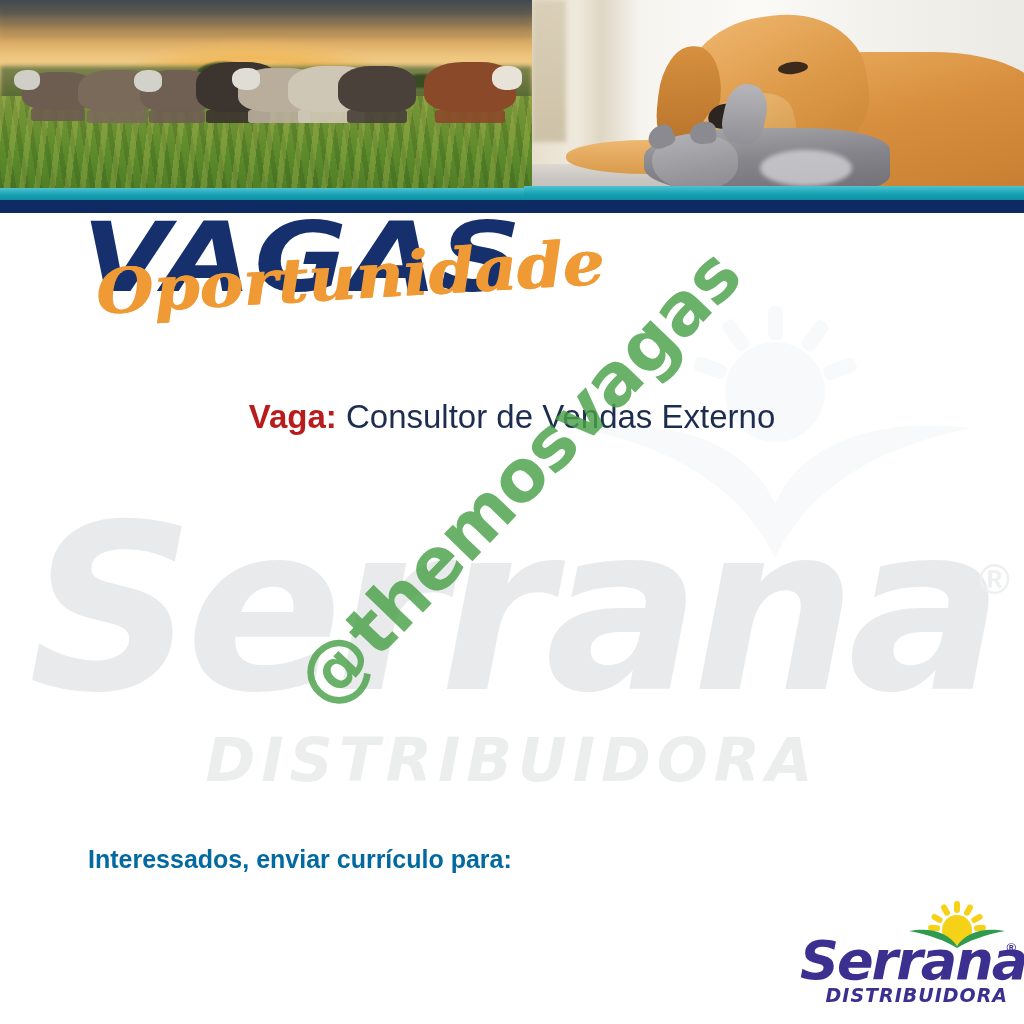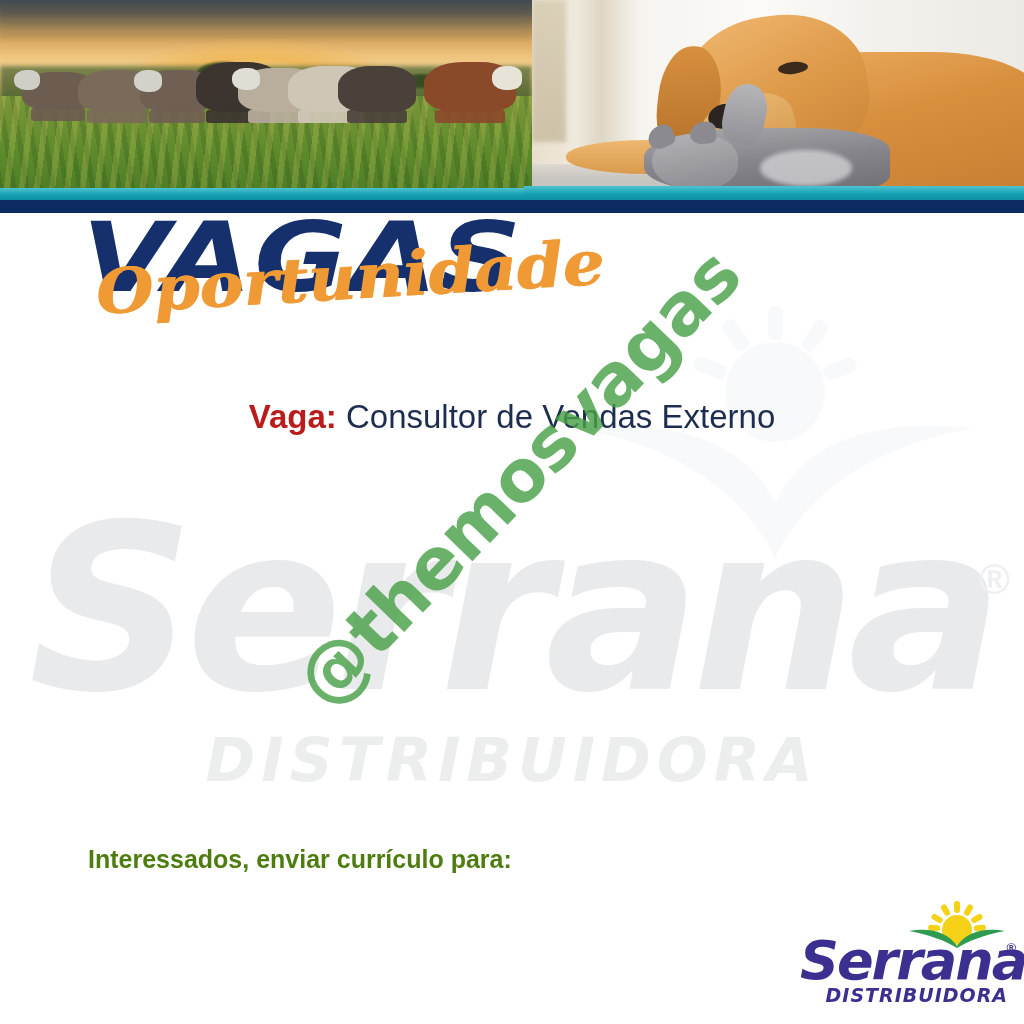--- a/index.html
+++ b/index.html
@@ -285,21 +285,21 @@
     white-space: nowrap;
   }
   .req-item::before {
     content: "•";
     position: absolute; left: 8px; top: -1px;
     color: #1d3c74; font-size: 26px;
   }
 
   .apply-block { position: absolute; left: 88px; top: 845px; width: 830px; }
   .apply-title {
-    font-weight: 700; font-size: 25px; color: #4d7c0f;
+    font-weight: 700; font-size: 25px; color: #0369a1;
     margin-bottom: 7px;
   }
   .apply-body {
     font-size: 25px; color: #1d2d4f; line-height: 1.42;
   }
   .apply-email {
     color: #2f6fa8; text-decoration: underline;
     text-underline-offset: 2px;
   }
 

